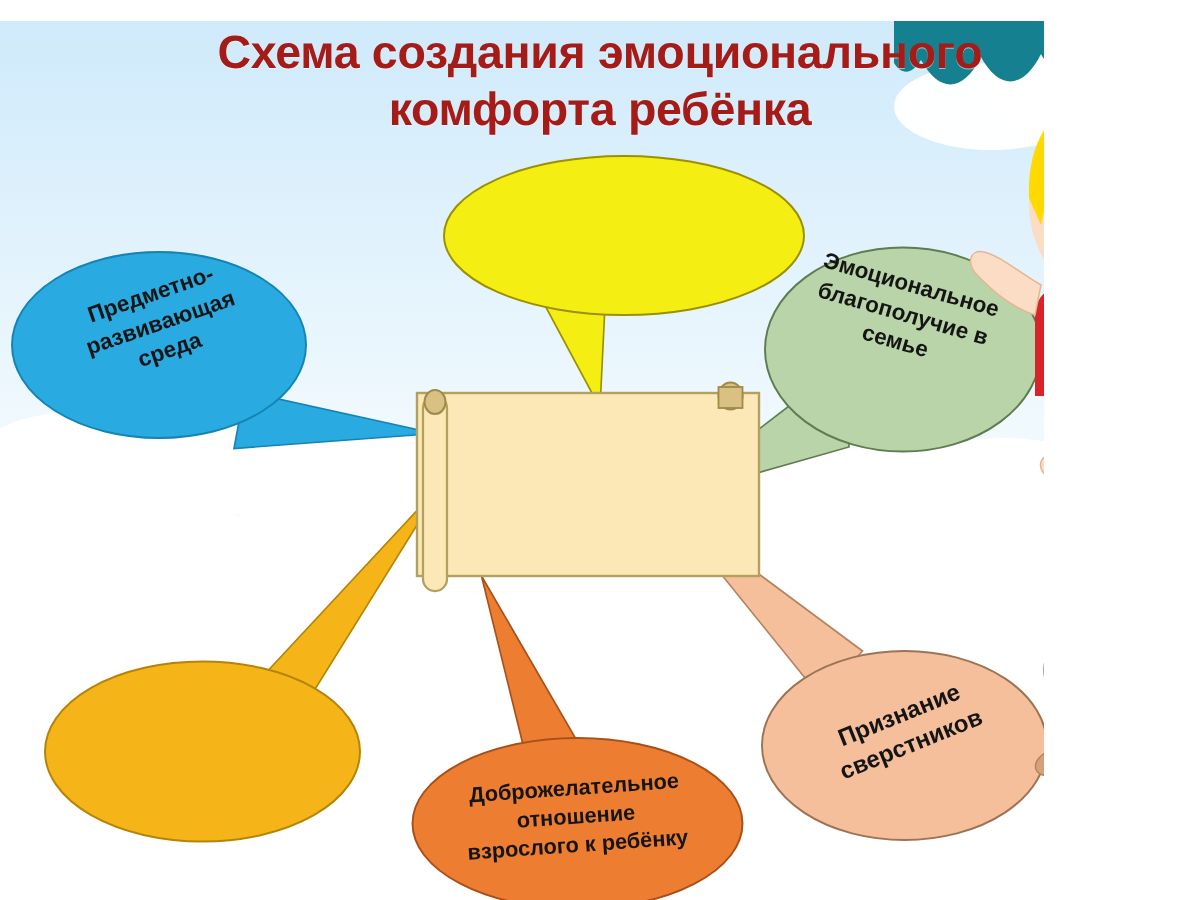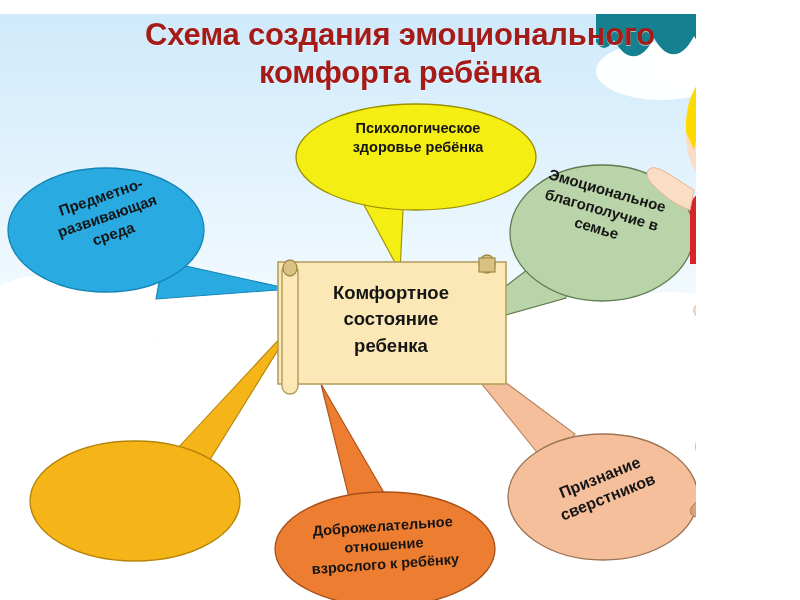--- a/index.html
+++ b/index.html
@@ -208,34 +208,29 @@
       <path d="M700,412 C692,430 696,452 706,462 C712,448 704,426 704,414 Z" fill="#1f1a17"></path>
       <ellipse cx="740" cy="428" rx="5" ry="6" fill="#3a2a1a"></ellipse>
       <ellipse cx="782" cy="424" rx="5" ry="6" fill="#3a2a1a"></ellipse>
       <path d="M734,448 C756,478 796,474 800,448 L800,444 C780,460 750,456 734,444 Z" fill="#ffffff" stroke="#a8724a" stroke-width="1.6"></path>
       <path d="M712,404 C722,396 736,396 744,402" fill="none" stroke="#1f1a17" stroke-width="3"></path>
       <path d="M768,398 C778,392 792,392 800,398" fill="none" stroke="#1f1a17" stroke-width="3"></path>
     </g>
 
   </svg>
 
-  <div class="bubble-text bt-yellow">Психологическое
-здоровье ребёнка</div>
 
   <div class="bubble-text bt-blue">Предметно-
 развивающая
 среда</div>
 
   <div class="bubble-text bt-green">Эмоциональное
 благополучие в
 семье</div>
 
-  <div class="bubble-text bt-center">Комфортное
-состояние
-ребенка</div>
 
 
   <div class="bubble-text bt-orange">Доброжелательное
 отношение
 взрослого  к ребёнку</div>
 
   <div class="bubble-text bt-salmon">Признание
 сверстников</div>
 
 </div>

